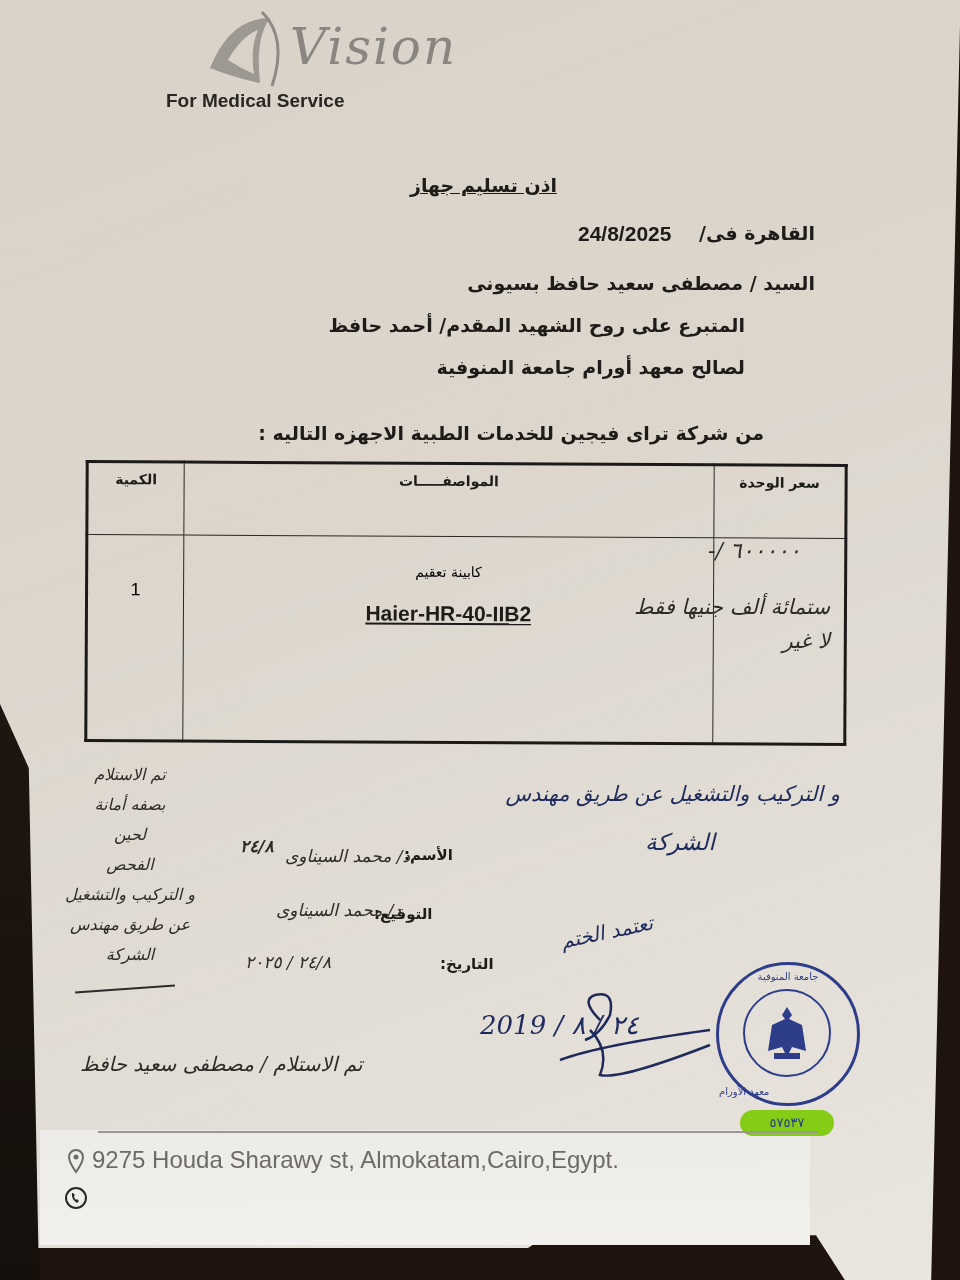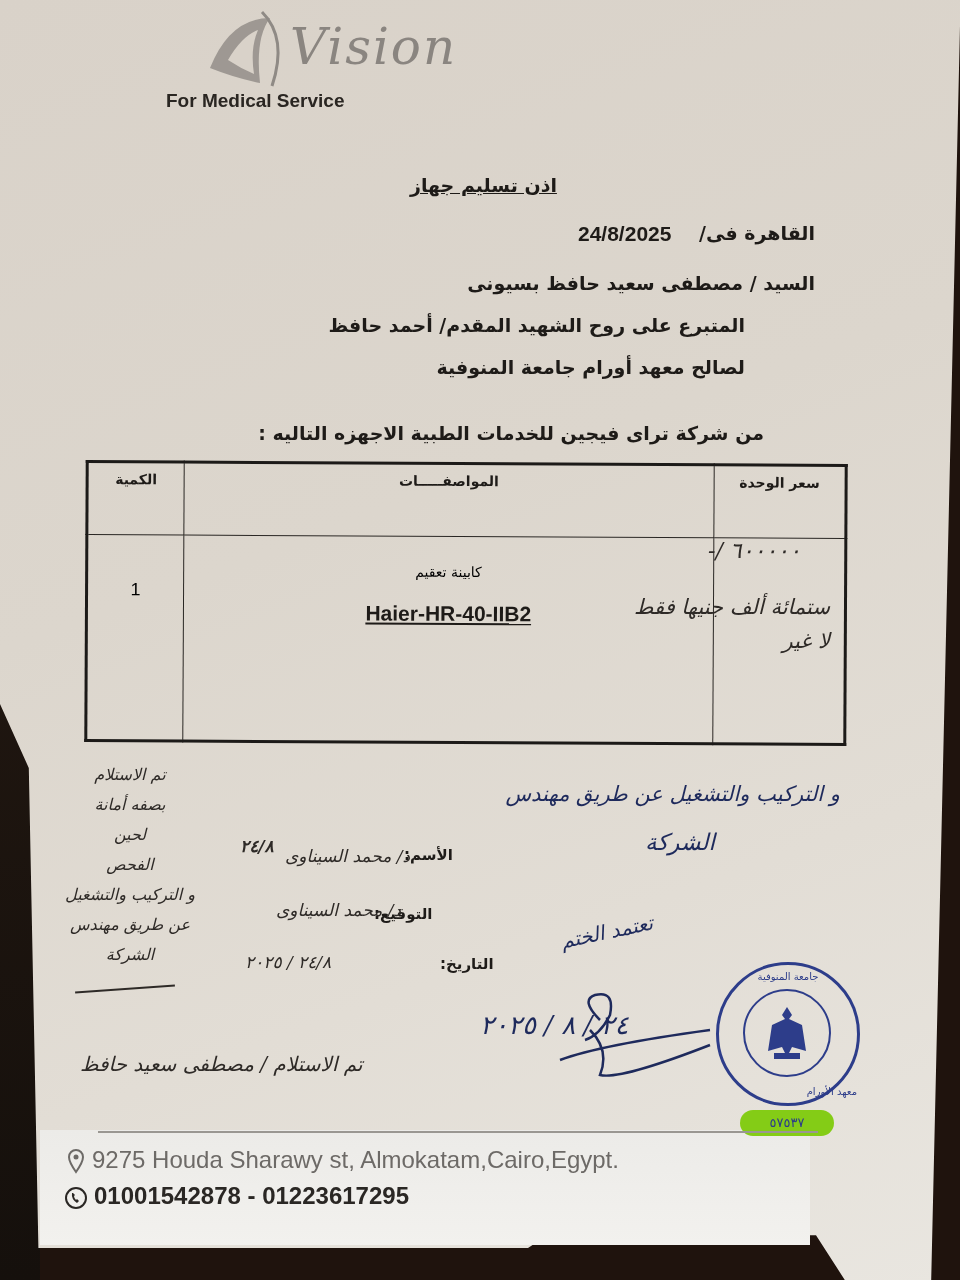--- a/index.html
+++ b/index.html
@@ -39,21 +39,21 @@
   .price-hand{top:538px;left:708px;font-size:22px;}
   .words-hand{top:590px;left:630px;font-size:21px;line-height:34px;}
   .left-note{top:760px;left:40px;font-size:16px;line-height:30px;text-align:center;width:180px;}
   .right-note{top:770px;left:520px;font-size:23px;line-height:48px;}
   .recv-title{top:800px;left:244px;font-size:15px;font-weight:bold;color:#1e1b18;direction:rtl;font-family:"DejaVu Sans",sans-serif;}
   .lbl{position:absolute;direction:rtl;font-family:"DejaVu Sans",sans-serif;font-weight:bold;font-size:15px;color:#1e1b18;}
   .val{position:absolute;direction:rtl;font-family:"DejaVu Serif",serif;font-style:italic;font-size:17px;color:#2e2a27;white-space:nowrap;}
   .stamp{position:absolute;left:716px;top:962px;width:138px;height:138px;border-radius:50%;border:3px solid #2d3d8a;color:#2d3d8a;}
   .stamp-inner{position:absolute;left:24px;top:24px;width:84px;height:84px;border-radius:50%;border:2px solid #2d3d8a;display:flex;align-items:center;justify-content:center;font-size:34px;}
   .stamp-top{position:absolute;top:6px;left:0;width:100%;text-align:center;font-size:10px;direction:rtl;}
-  .stamp-bot{position:absolute;bottom:6px;left:0;width:100%;text-align:right;font-size:10px;direction:rtl;}
+  .stamp-bot{position:absolute;bottom:6px;left:0;width:100%;text-align:left;font-size:10px;direction:rtl;}
   .stamp-num{position:absolute;left:740px;top:1110px;width:94px;height:26px;border-radius:14px;background:#84cc16;color:#2d3d8a;font-size:13px;text-align:center;line-height:26px;}
   .footer-line{position:absolute;left:98px;top:1131px;width:720px;height:2px;background:#9a9792;}
   .addr{position:absolute;left:66px;top:1146px;font-family:"Liberation Sans",sans-serif;font-size:24px;color:#6d6a67;}
   .phone{position:absolute;left:64px;top:1182px;font-family:"Liberation Sans",sans-serif;font-weight:bold;font-size:24px;color:#2a2724;}
   .icon{display:inline-block;vertical-align:middle;margin-right:6px;}
   .sig-line{position:absolute;height:2px;background:#1e2a5c;}
 </style>
 </head>
 <body>
 
@@ -119,21 +119,21 @@
 
 <div class="recv-title">المستلم</div>
 <div class="val" style="left:240px;top:836px;font-family:'DejaVu Serif',serif;font-weight:bold;">٢٤/٨</div>
 <div class="lbl" style="left:404px;top:846px;">الأسم:</div>
 <div class="val" style="left:285px;top:846px;">د/ محمد السيناوى</div>
 <div class="lbl" style="left:374px;top:905px;">التوقيع:</div>
 <div class="val" style="left:276px;top:900px;">د/ محمد السيناوى</div>
 <div class="lbl" style="left:440px;top:955px;">التاريخ:</div>
 <div class="val" style="left:245px;top:952px;">٢٤/٨ / ٢٠٢٥</div>
 
-<div class="hand ink-blue" style="top:1010px;left:480px;font-size:26px;">٢٤ / ٨ / ٢٠٢٥</div>
+<div class="hand ink-blue" style="top:1010px;left:480px;font-size:26px;">٢٤ / ٨ / 2019</div>
 <svg style="position:absolute;left:540px;top:990px;" width="180" height="90" viewBox="0 0 180 90">
   <path d="M20 70 Q60 55 170 40" stroke="#1e2a5c" stroke-width="2.5" fill="none"></path>
   <path d="M60 30 Q40 10 55 5 Q75 0 70 25 Q60 45 45 50 M50 40 Q70 60 60 85 Q80 90 170 55" stroke="#1e2a5c" stroke-width="2.5" fill="none"></path>
 </svg>
 <div class="hand ink-black" style="top:1052px;left:80px;font-size:20px;">تم الاستلام / مصطفى سعيد حافظ</div>
 
 <div class="stamp">
   <div class="stamp-top">جامعة المنوفية</div>
   <div class="stamp-inner">
     <svg width="50" height="60" viewBox="0 0 50 60">
@@ -149,14 +149,14 @@
 <div class="addr">
   <svg class="icon" width="20" height="28" viewBox="0 0 20 28">
     <path d="M10 2 A7 7 0 0 1 17 9 Q17 14 10 24 Q3 14 3 9 A7 7 0 0 1 10 2Z" fill="none" stroke="#6d6a67" stroke-width="2"></path>
     <circle cx="10" cy="9" r="2.5" fill="#6d6a67"></circle>
   </svg><span>9275 Houda Sharawy st, Almokatam,Cairo,Egypt.</span>
 </div>
 <div class="phone">
   <svg class="icon" width="24" height="24" viewBox="0 0 24 24">
     <circle cx="12" cy="12" r="10" fill="none" stroke="#2a2724" stroke-width="2"></circle>
     <path d="M8 7 Q7 13 13 17 L15 15 L13 13 L12 14 Q10 12 10 10 L11 9 L9 7Z" fill="#2a2724"></path>
-  </svg><span>01001542878 - 01223617295</span>
+  </svg>
 </div>
 
 </body></html>

